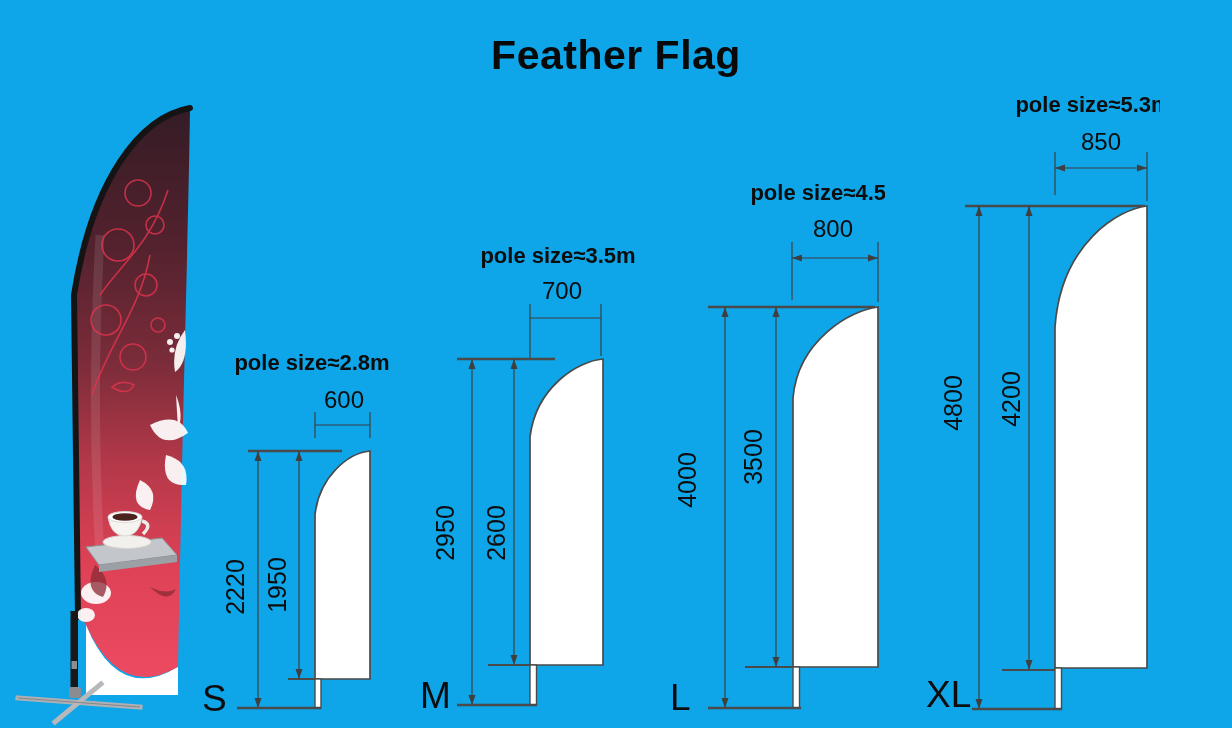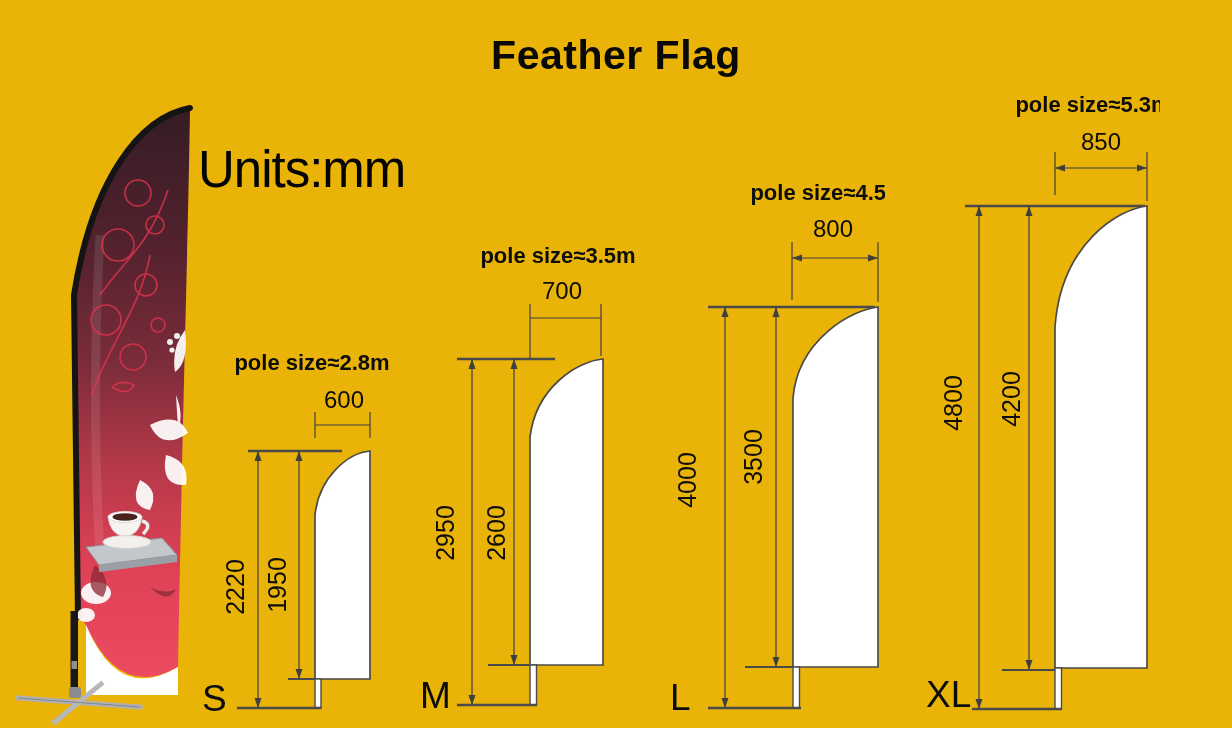--- a/index.html
+++ b/index.html
@@ -1,16 +1,16 @@
 <!DOCTYPE html>
 <html><head>
 <meta charset="utf-8">
 <style>
   html,body{margin:0;padding:0;background:#ffffff;}
-  .stage{position:relative;width:1232px;height:728px;background:#eab308;overflow:hidden;
+  .stage{position:relative;width:1232px;height:728px;background:#0ea5e9;overflow:hidden;
          font-family:"Liberation Sans",sans-serif;color:#0a0a0a;}
   .abs{position:absolute;}
   .page-title{top:32px;left:0;width:100%;text-align:center;font-size:41px;font-weight:600;
               letter-spacing:0.5px;color:#090909;}
   .units{top:140px;left:198px;font-size:51px;font-weight:400;letter-spacing:-1px;color:#040404;}
   svg{display:block;}
   svg text{fill:#0d0d0d;font-family:"Liberation Sans",sans-serif;}
   .pole-label{font-size:22px;font-weight:600;}
   .width-num{font-size:24px;font-weight:400;}
   .dim-num{font-size:25px;font-weight:400;}
@@ -22,21 +22,20 @@
   .pole{stroke:#4a4a4a;stroke-width:1.4;fill:#ffffff;}
   .arr{fill:#3f3f3f;stroke:none;}
 </style>
 </head>
 <body>
 
 <div class="stage">
 
   <div class="abs page-title">Feather Flag</div>
 
-  <div class="abs units">Units:mm</div>
 
   <svg class="abs" style="left:0;top:95px;" width="210" height="640" viewBox="0 0 210 640">
     <defs>
       <linearGradient id="fabricGrad" x1="0" y1="0" x2="0" y2="1">
         <stop offset="0" stop-color="#341c25"></stop>
         <stop offset="0.25" stop-color="#54222e"></stop>
         <stop offset="0.45" stop-color="#7c2c3a"></stop>
         <stop offset="0.62" stop-color="#b23848"></stop>
         <stop offset="0.80" stop-color="#de4156"></stop>
         <stop offset="1" stop-color="#ec4a60"></stop>

